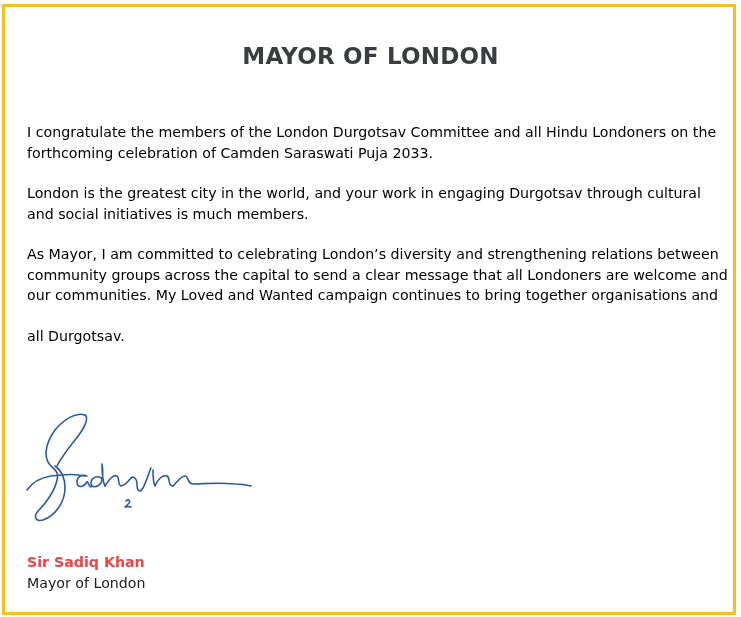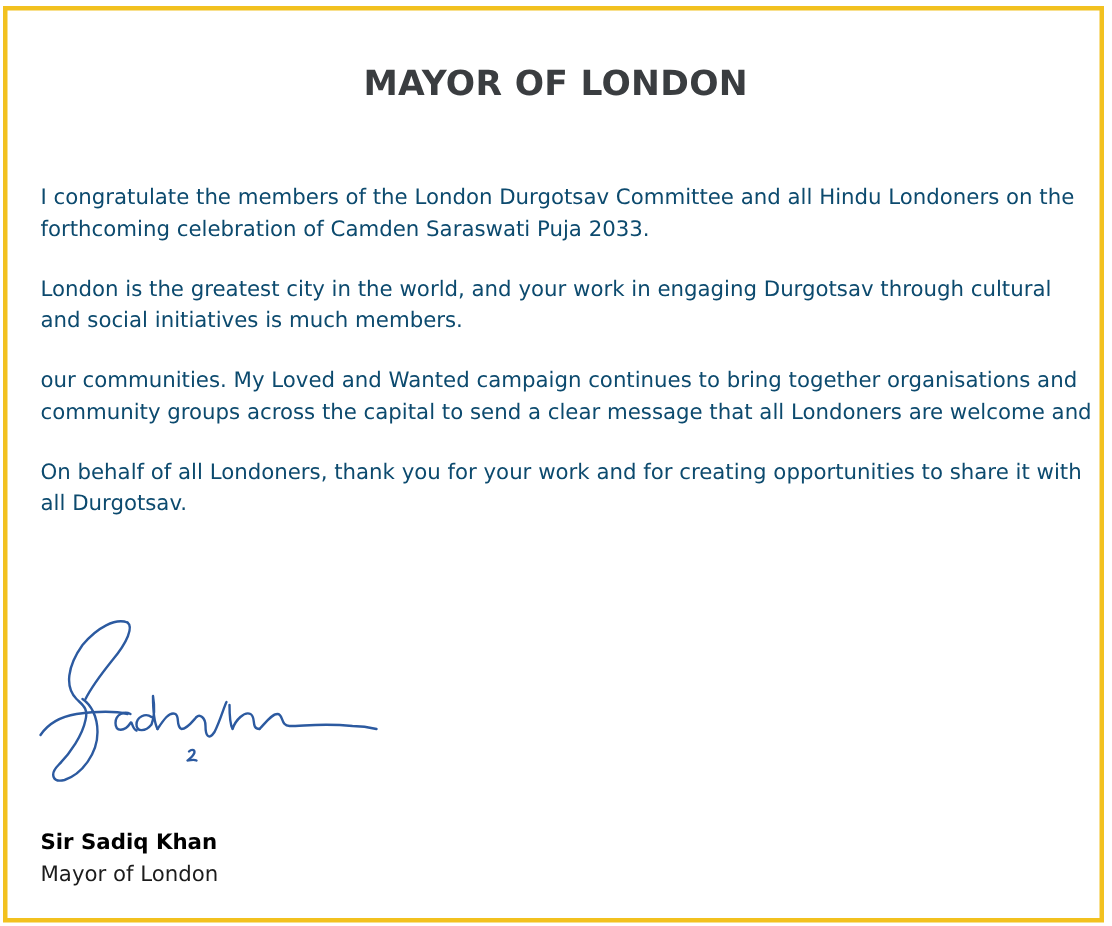--- a/index.html
+++ b/index.html
@@ -35,21 +35,21 @@
       color: #3a3d40;
     }
     .body-text {
       position: absolute;
       left: 27px;
       top: 122px;
       width: 690px;
       font-family: "DejaVu Sans", sans-serif;
       font-size: 14.2px;
       line-height: 20.5px;
-      color: #0c4a6e;
+      color: #000000;
     }
     .body-text p {
       margin: 0 0 20px 0;
       white-space: nowrap;
     }
     .body-text p .ln {
       display: block;
     }
     .signature {
       position: absolute;
@@ -58,21 +58,21 @@
       width: 230px;
       height: 115px;
     }
     .sign-name {
       position: absolute;
       left: 27px;
       top: 554px;
       font-family: "DejaVu Sans", sans-serif;
       font-weight: bold;
       font-size: 14.2px;
-      color: #000000;
+      color: #ef4444;
     }
     .sign-title {
       position: absolute;
       left: 27px;
       top: 575px;
       font-family: "DejaVu Sans", sans-serif;
       font-size: 14.2px;
       color: #1c1c1c;
     }
   </style>
@@ -86,25 +86,25 @@
 <div class="body-text">
   <p>
     <span class="ln">I congratulate the members of the London Durgotsav Committee and all Hindu Londoners on the</span>
     <span class="ln">forthcoming celebration of Camden Saraswati Puja 2033.</span>
   </p>
   <p>
     <span class="ln">London is the greatest city in the world, and your work in engaging Durgotsav through cultural</span>
     <span class="ln">and social initiatives is much members.</span>
   </p>
   <p>
+    <span class="ln">As Mayor, I am committed to celebrating London’s diversity and strengthening relations between</span>
+    <span class="ln">community groups across the capital to send a clear message that all Londoners are welcome and</span>
     <span class="ln">our communities. My Loved and Wanted campaign continues to bring together organisations and</span>
-    <span class="ln">community groups across the capital to send a clear message that all Londoners are welcome and</span>
   </p>
   <p>
-    <span class="ln">On behalf of all Londoners, thank you for your work and for creating opportunities to share it with</span>
     <span class="ln">all Durgotsav.</span>
   </p>
 </div>
 
 <div class="signature">
   <svg width="230" height="115" viewBox="0 0 230 115" xmlns="http://www.w3.org/2000/svg">
     <g fill="none" stroke="#2c5aa0" stroke-width="1.6" stroke-linecap="round" stroke-linejoin="round">
 
       <path d="M60 5 C52 2, 40 8, 30 20 C20 34, 18 48, 26 56 C30 60, 34 62, 32 70 C30 80, 22 92, 14 100 C8 106, 10 112, 18 110 C30 106, 40 92, 40 78 C40 68, 36 60, 30 56"></path>
       <path d="M60 5 C64 8, 60 18, 50 30 C42 40, 36 48, 32 56"></path>

